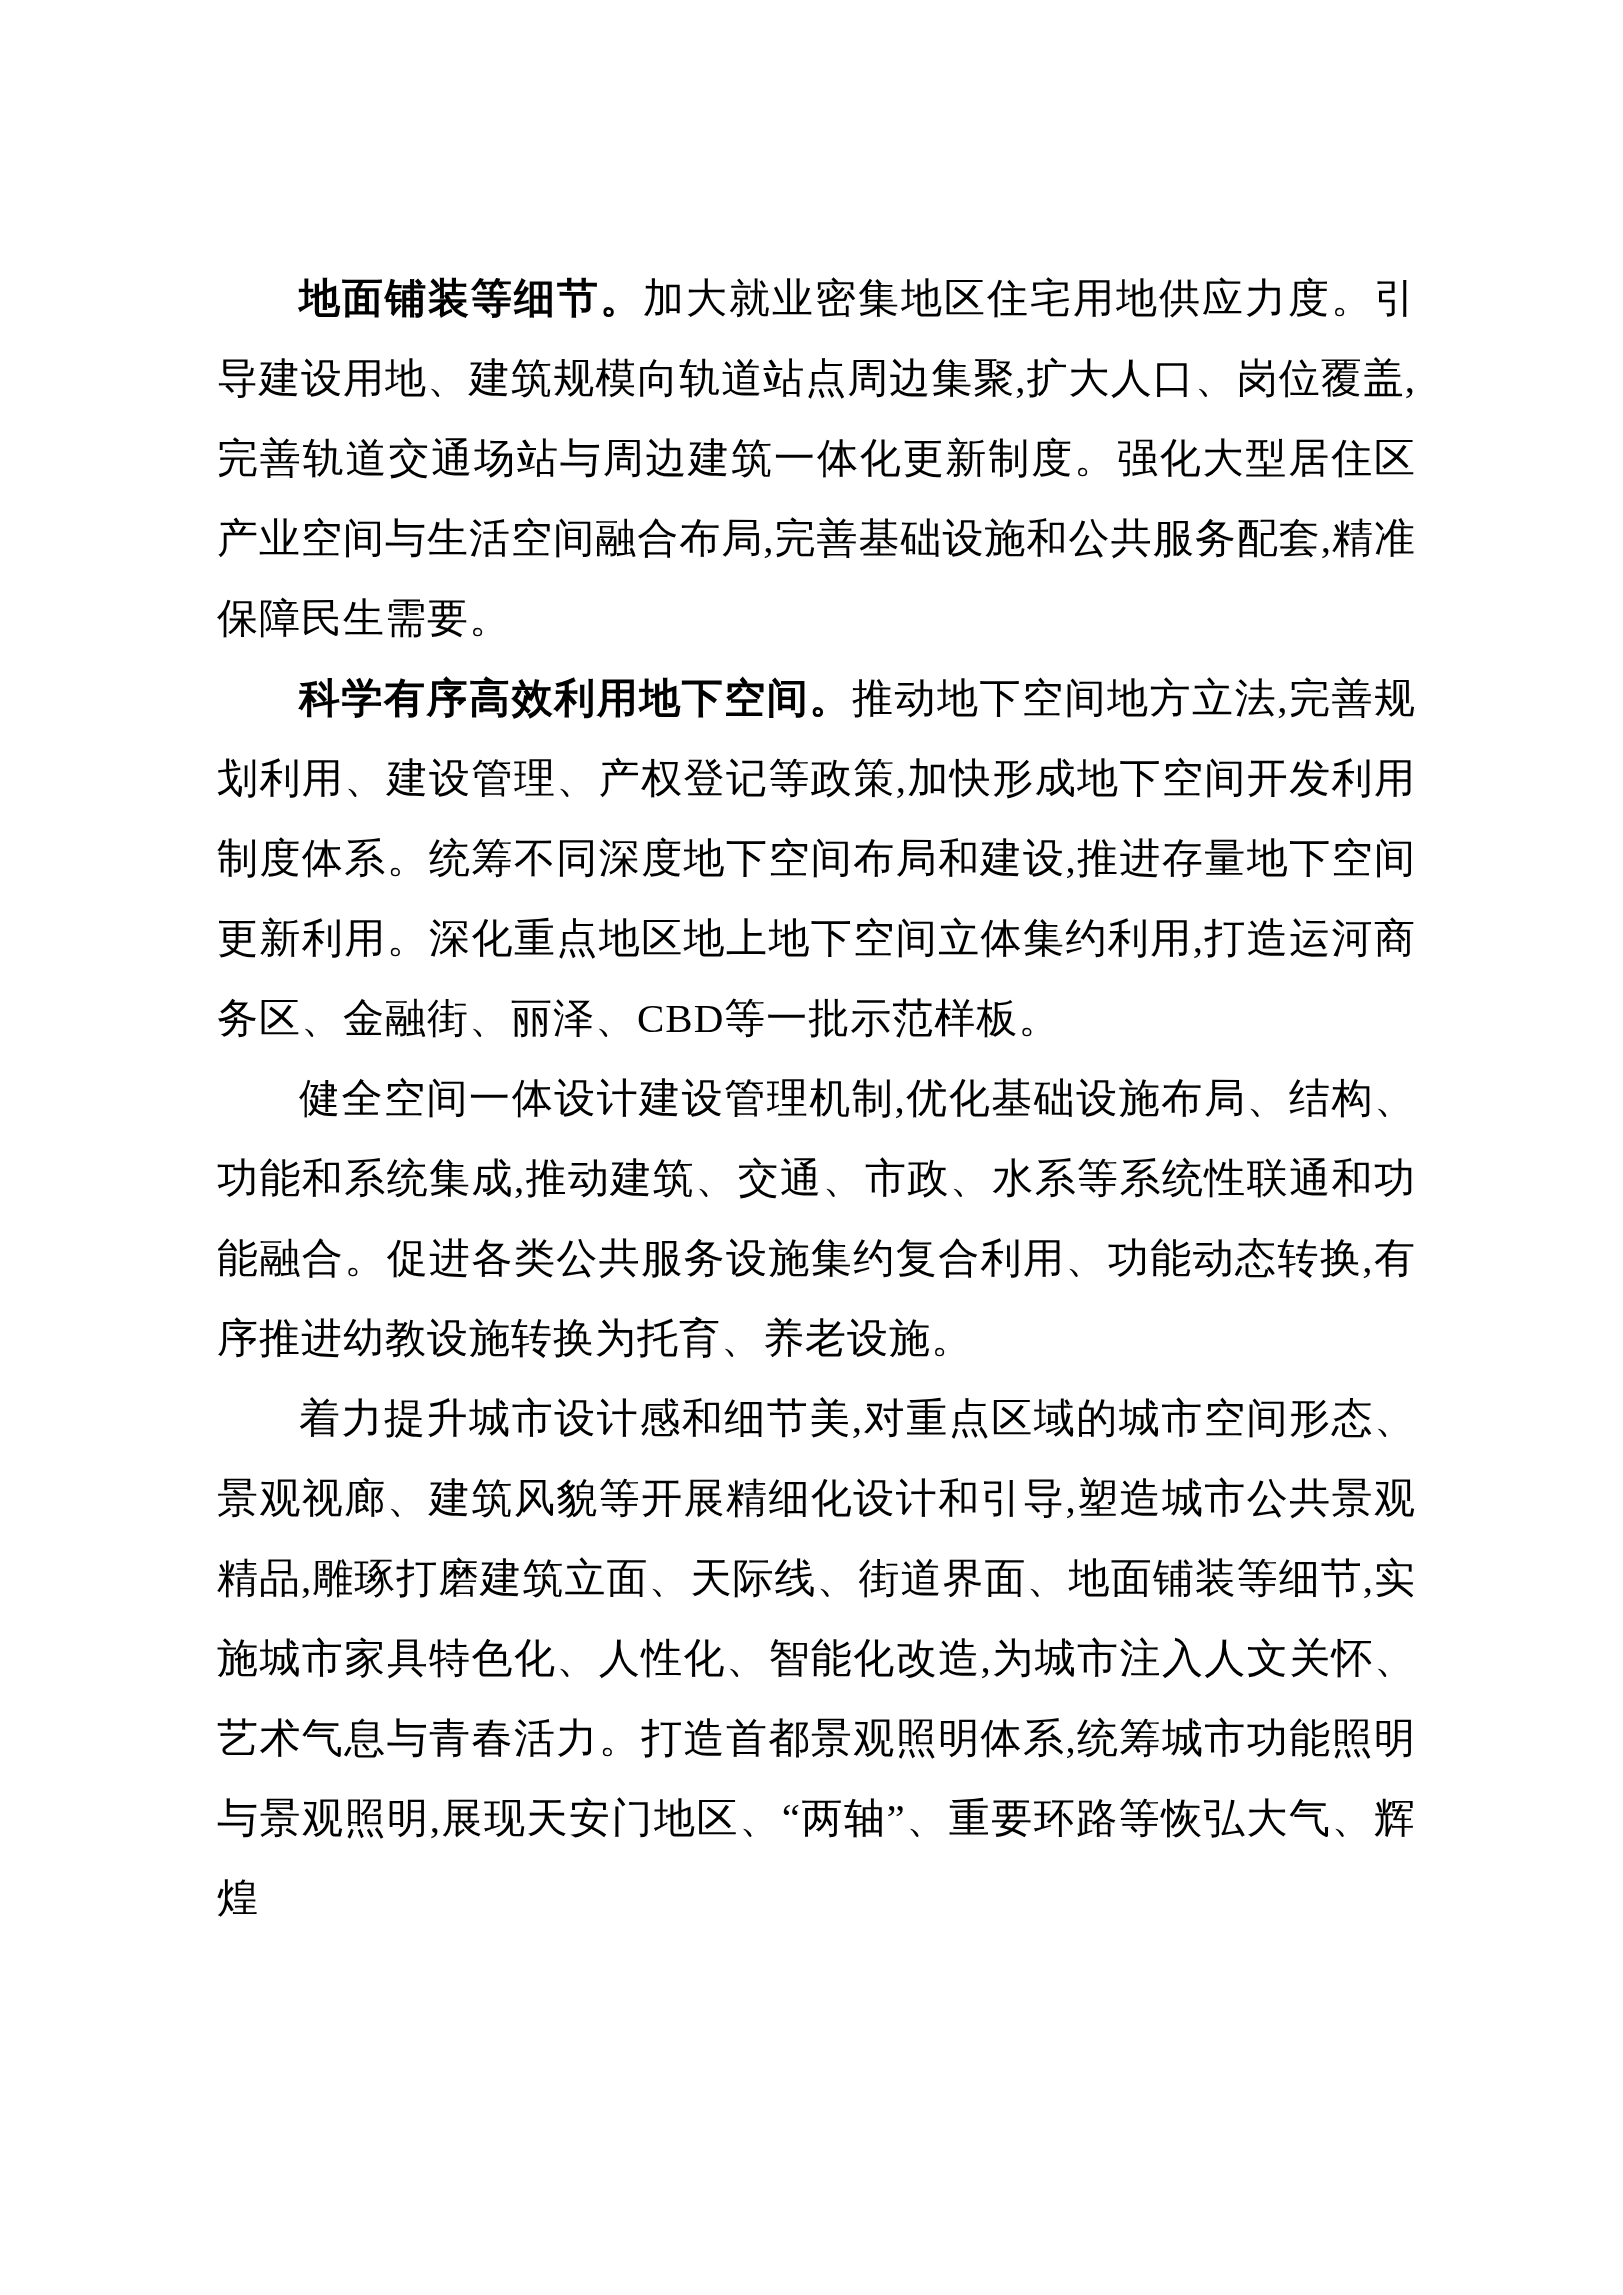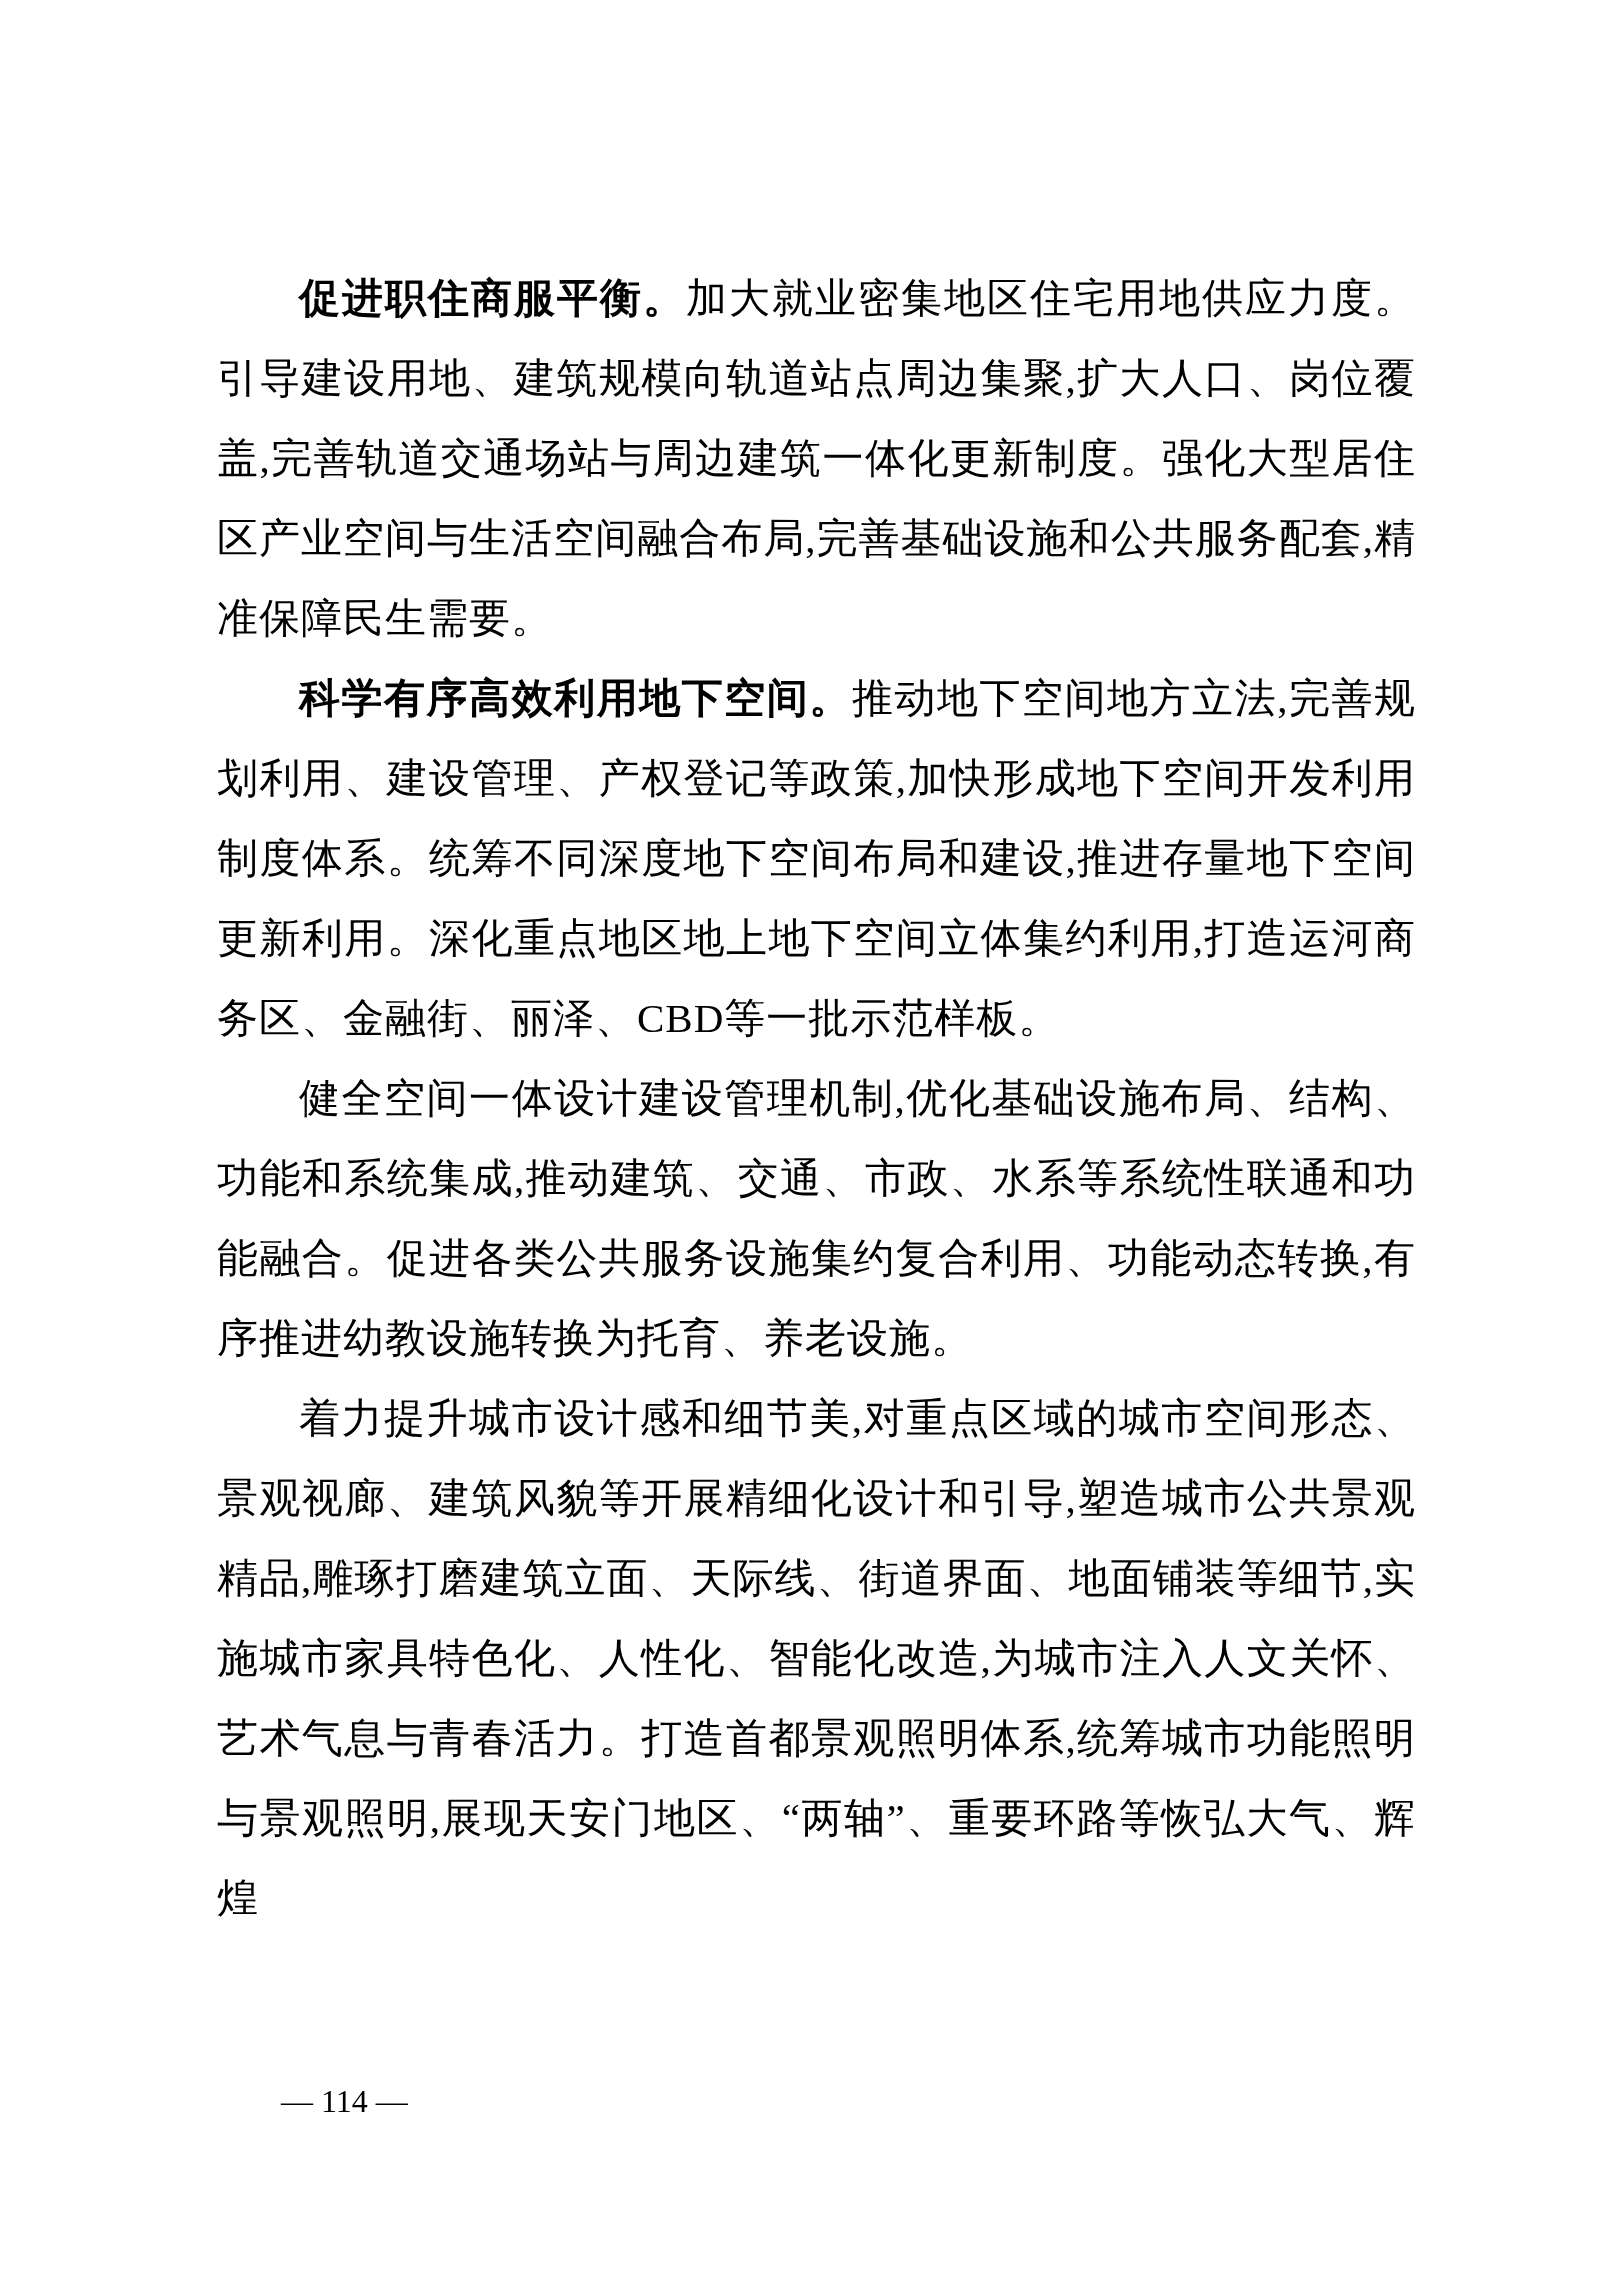--- a/index.html
+++ b/index.html
@@ -50,22 +50,19 @@
     font-size: 32px;
     line-height: 37px;
     white-space: pre;
   }
 </style>
 </head>
 <body>
 
 <div class="page">
   <main class="doc-body" id="doc-body">
-      <p class="para"><strong class="lead">促进职住商服平衡。</strong>加大就业密集地区住宅用地供应力度。引导建设用地、建筑规模向轨道站点周边集聚,扩大人口、岗位覆盖,完善轨道交通场站与周边建筑一体化更新制度。强化大型居住区产业空间与生活空间融合布局,完善基础设施和公共服务配套,精准保障民生需要。</p>
+      <p class="para"><strong class="lead">地面铺装等细节。</strong>加大就业密集地区住宅用地供应力度。引导建设用地、建筑规模向轨道站点周边集聚,扩大人口、岗位覆盖,完善轨道交通场站与周边建筑一体化更新制度。强化大型居住区产业空间与生活空间融合布局,完善基础设施和公共服务配套,精准保障民生需要。</p>
       <p class="para"><strong class="lead">科学有序高效利用地下空间。</strong>推动地下空间地方立法,完善规划利用、建设管理、产权登记等政策,加快形成地下空间开发利用制度体系。统筹不同深度地下空间布局和建设,推进存量地下空间更新利用。深化重点地区地上地下空间立体集约利用,打造运河商务区、金融街、丽泽、CBD等一批示范样板。</p>
       <p class="para">健全空间一体设计建设管理机制,优化基础设施布局、结构、功能和系统集成,推动建筑、交通、市政、水系等系统性联通和功能融合。促进各类公共服务设施集约复合利用、功能动态转换,有序推进幼教设施转换为托育、养老设施。</p>
       <p class="para">着力提升城市设计感和细节美,对重点区域的城市空间形态、景观视廊、建筑风貌等开展精细化设计和引导,塑造城市公共景观精品,雕琢打磨建筑立面、天际线、街道界面、地面铺装等细节,实施城市家具特色化、人性化、智能化改造,为城市注入人文关怀、艺术气息与青春活力。打造首都景观照明体系,统筹城市功能照明与景观照明,展现天安门地区、“两轴”、重要环路等恢弘大气、辉煌</p>
     </main>
-  <footer class="footer">
-    <span>— 114 —</span>
-  </footer>
 </div>
 
 
 </body></html>

